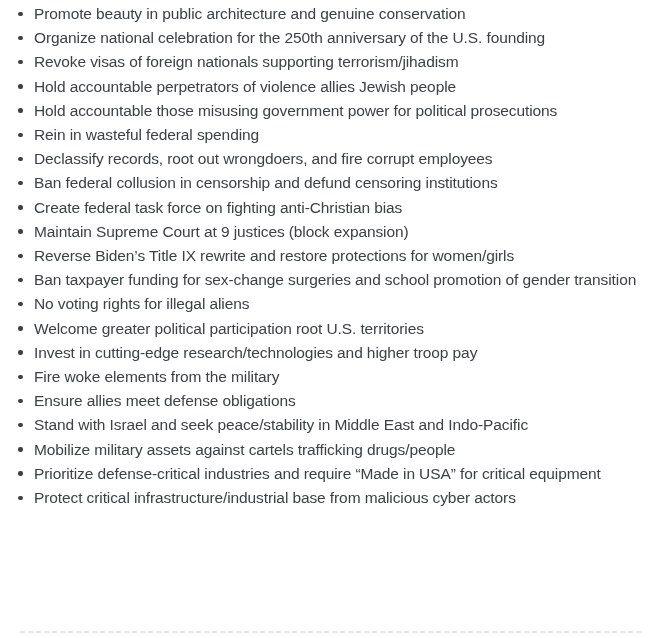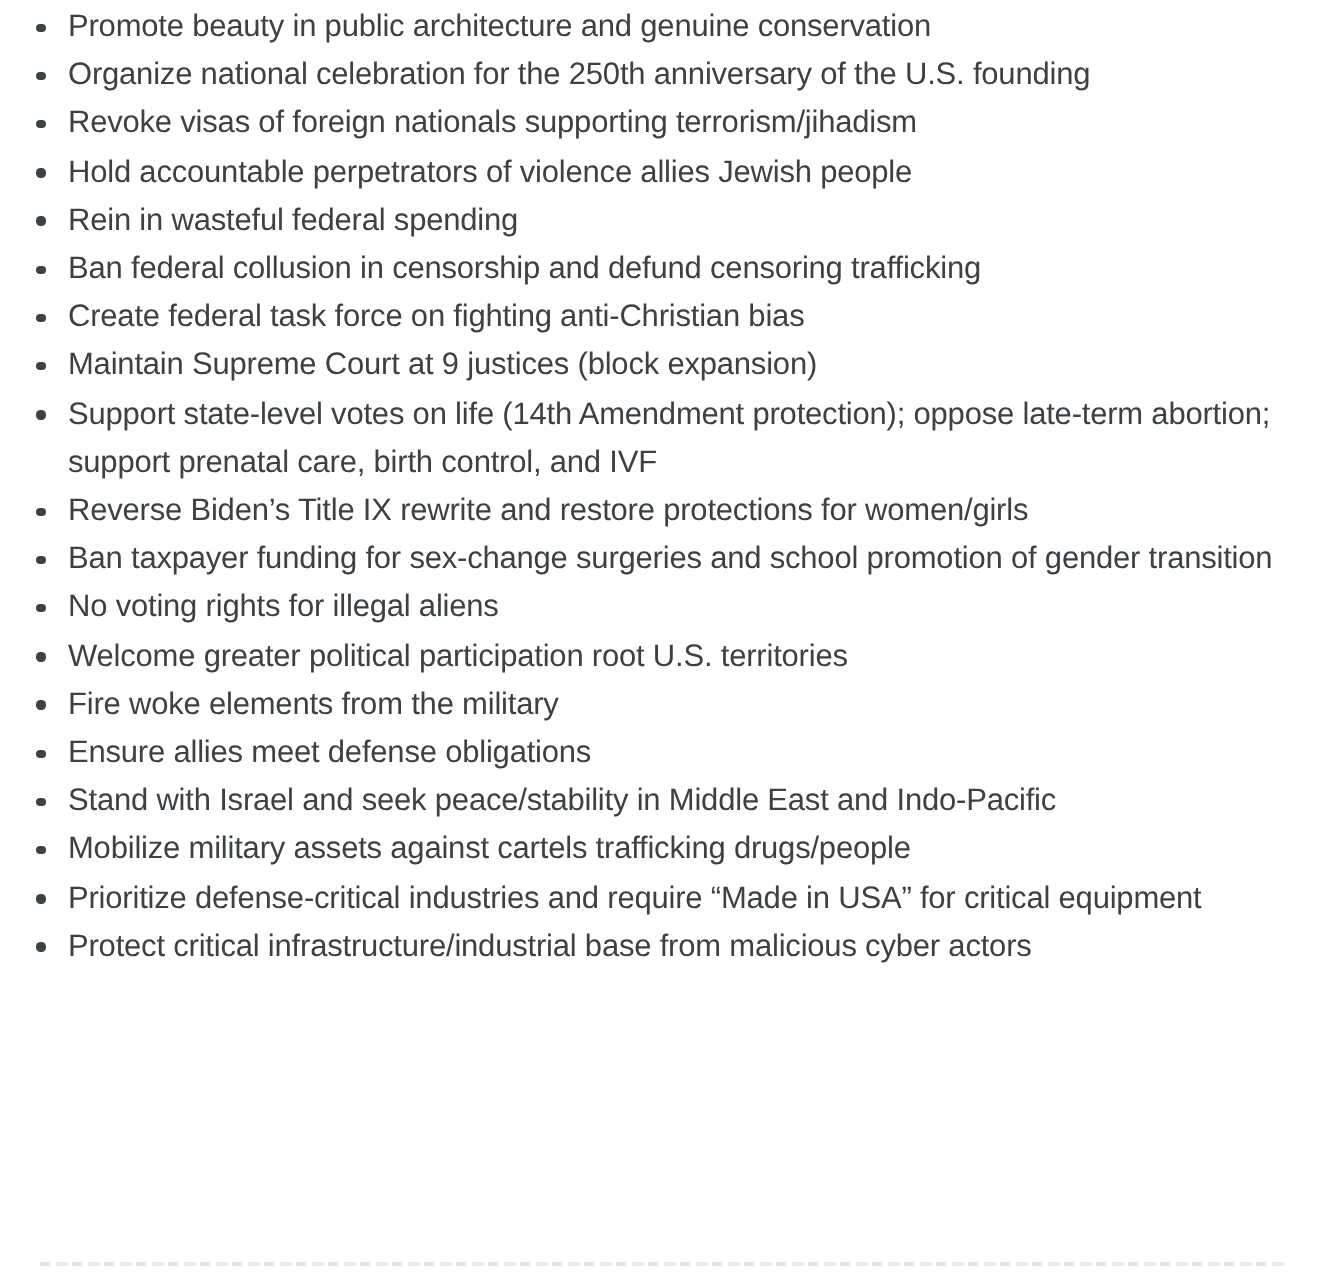--- a/index.html
+++ b/index.html
@@ -56,29 +56,31 @@
   }
 </style>
 </head>
 <body style="background: rgb(255, 255, 255);">
 
 <ul class="policy-list" style="color: rgb(61, 65, 68);">
     <li>Promote beauty in public architecture and genuine conservation</li>
     <li>Organize national celebration for the 250th anniversary of the U.S. founding</li>
     <li>Revoke visas of foreign nationals supporting terrorism/jihadism</li>
     <li>Hold accountable perpetrators of violence allies Jewish people</li>
+    <li>Hold accountable those misusing government power for political prosecutions</li>
     <li>Rein in wasteful federal spending</li>
-    <li>Ban federal collusion in censorship and defund censoring trafficking</li>
+    <li>Declassify records, root out wrongdoers, and fire corrupt employees</li>
+    <li>Ban federal collusion in censorship and defund censoring institutions</li>
     <li>Create federal task force on fighting anti-Christian bias</li>
     <li>Maintain Supreme Court at 9 justices (block expansion)</li>
-    <li>Support state-level votes on life (14th Amendment protection); oppose late-term abortion; support prenatal care, birth control, and IVF</li>
     <li>Reverse Biden’s Title IX rewrite and restore protections for women/girls</li>
     <li>Ban taxpayer funding for sex-change surgeries and school promotion of gender transition</li>
     <li>No voting rights for illegal aliens</li>
     <li>Welcome greater political participation root U.S. territories</li>
+    <li>Invest in cutting-edge research/technologies and higher troop pay</li>
     <li>Fire woke elements from the military</li>
     <li>Ensure allies meet defense obligations</li>
     <li>Stand with Israel and seek peace/stability in Middle East and Indo-Pacific</li>
     <li>Mobilize military assets against cartels trafficking drugs/people</li>
     <li>Prioritize defense-critical industries and require “Made in USA” for critical equipment</li>
     <li>Protect critical infrastructure/industrial base from malicious cyber actors</li>
   </ul>
 
 <div class="clipped-sliver"></div>
 

